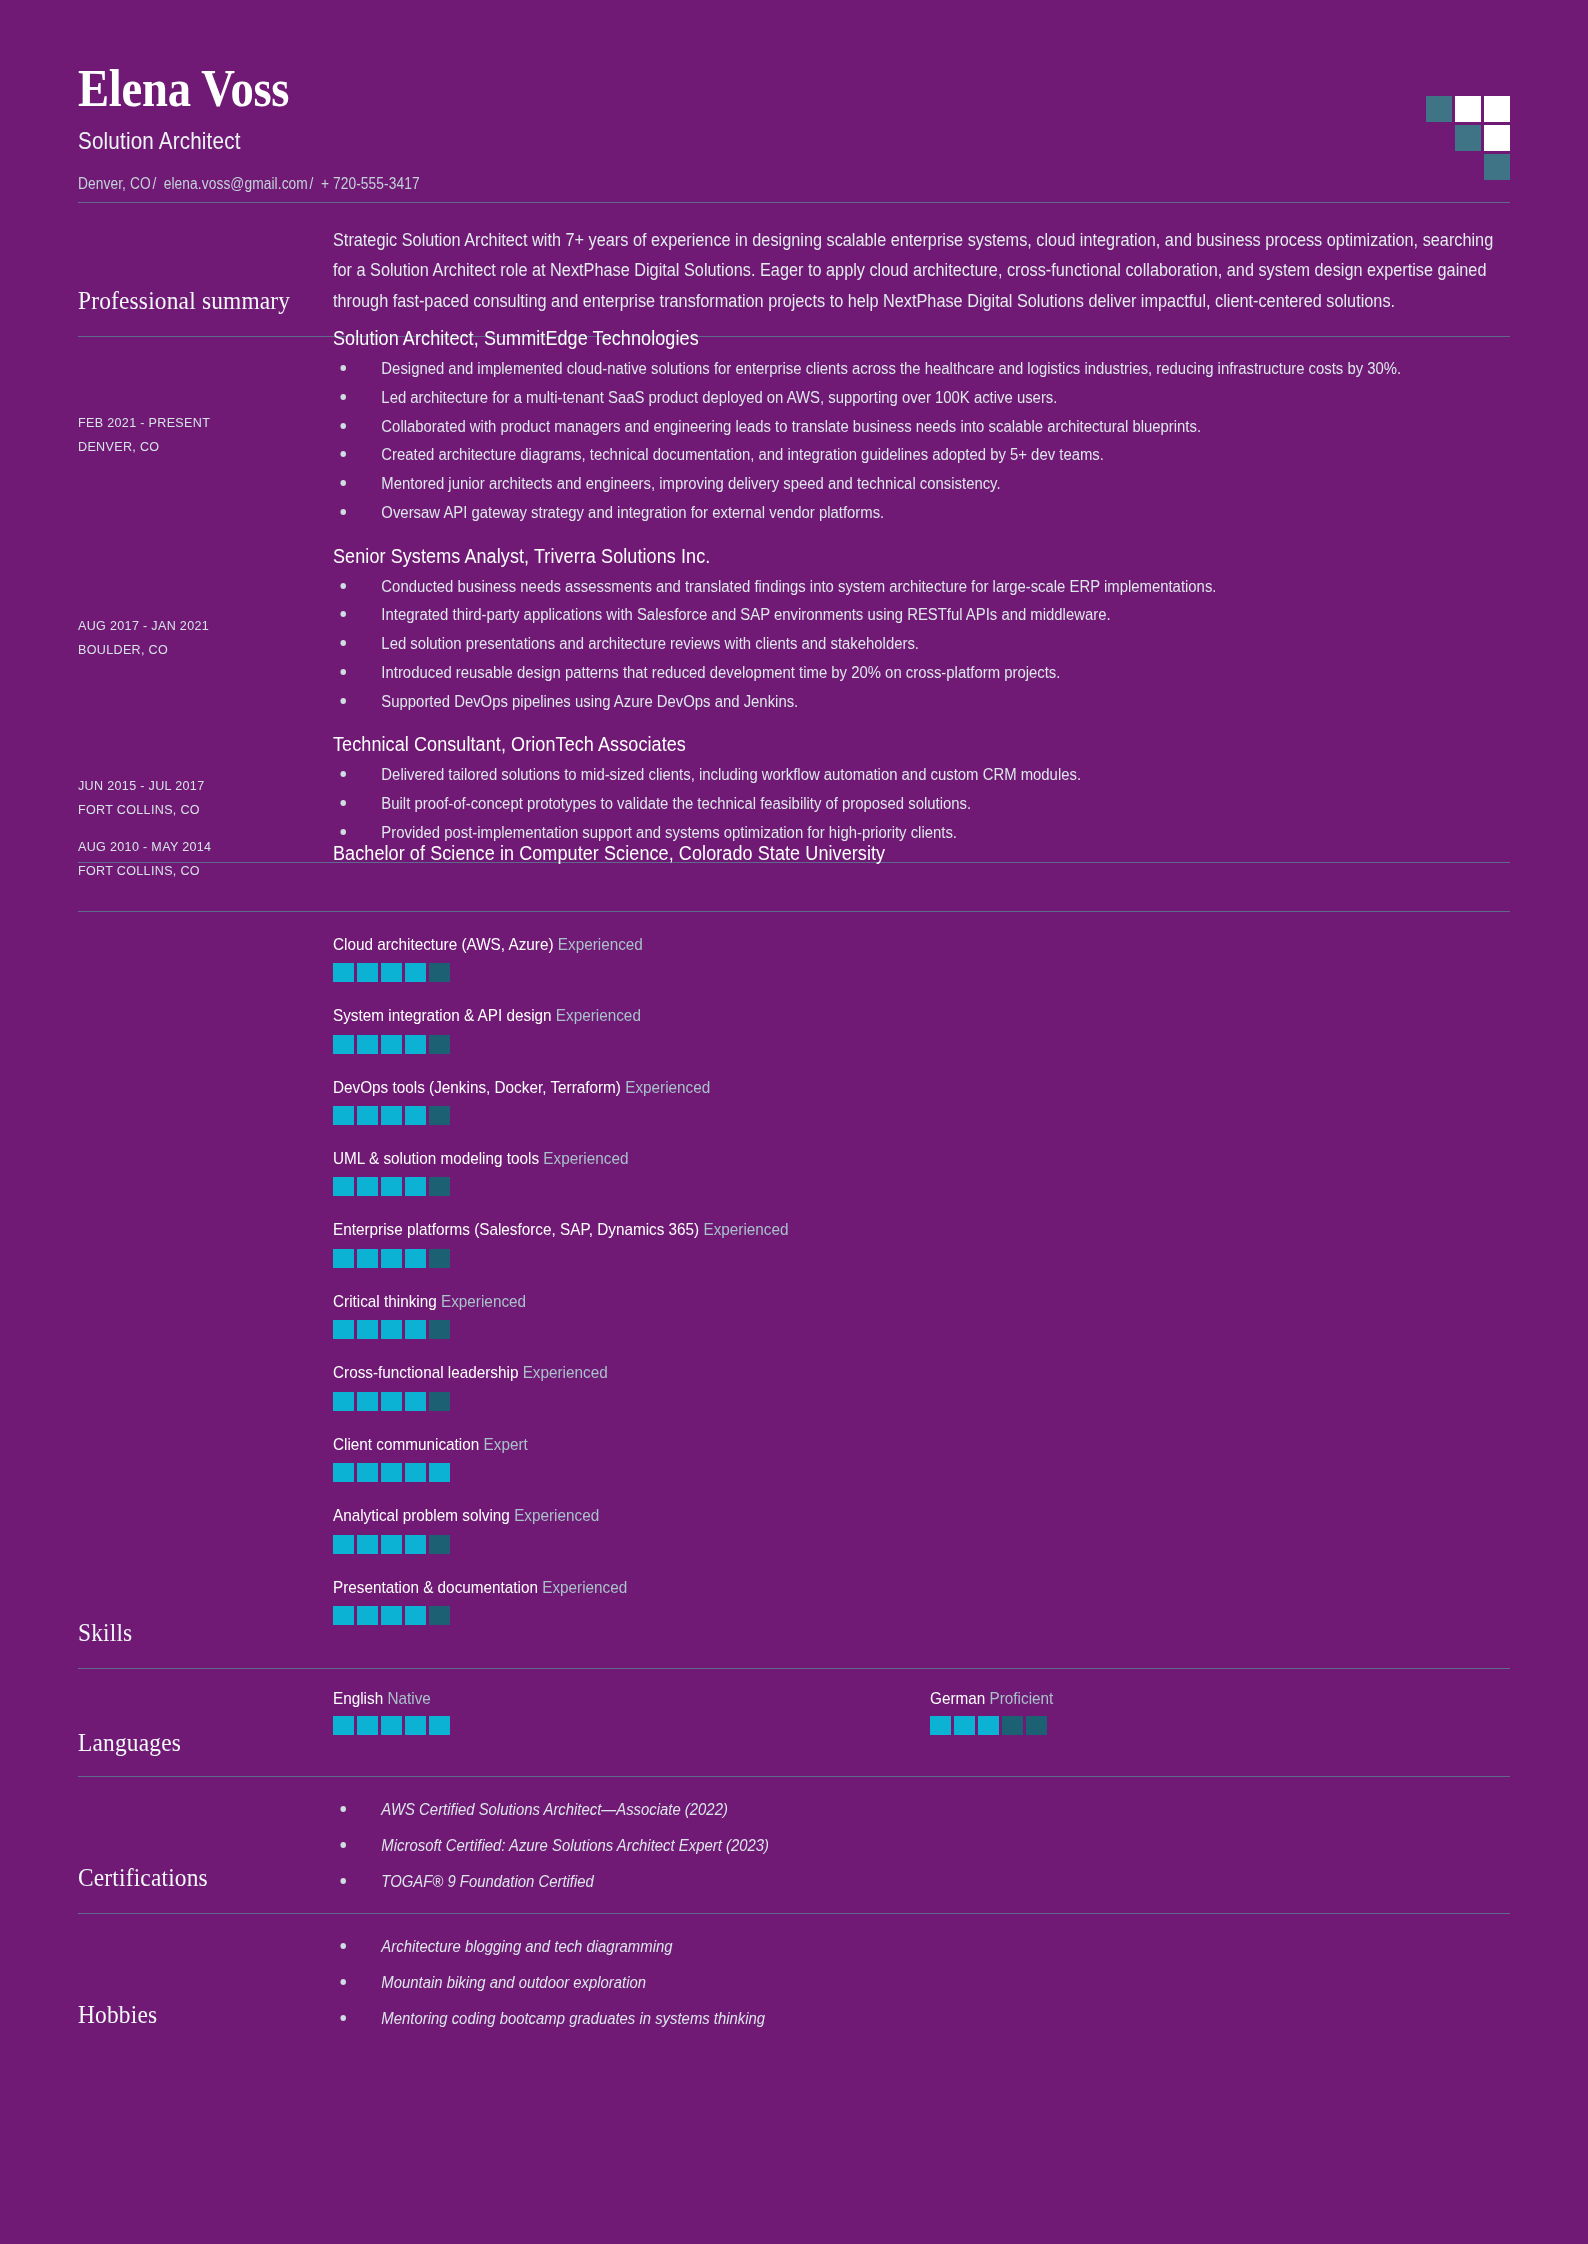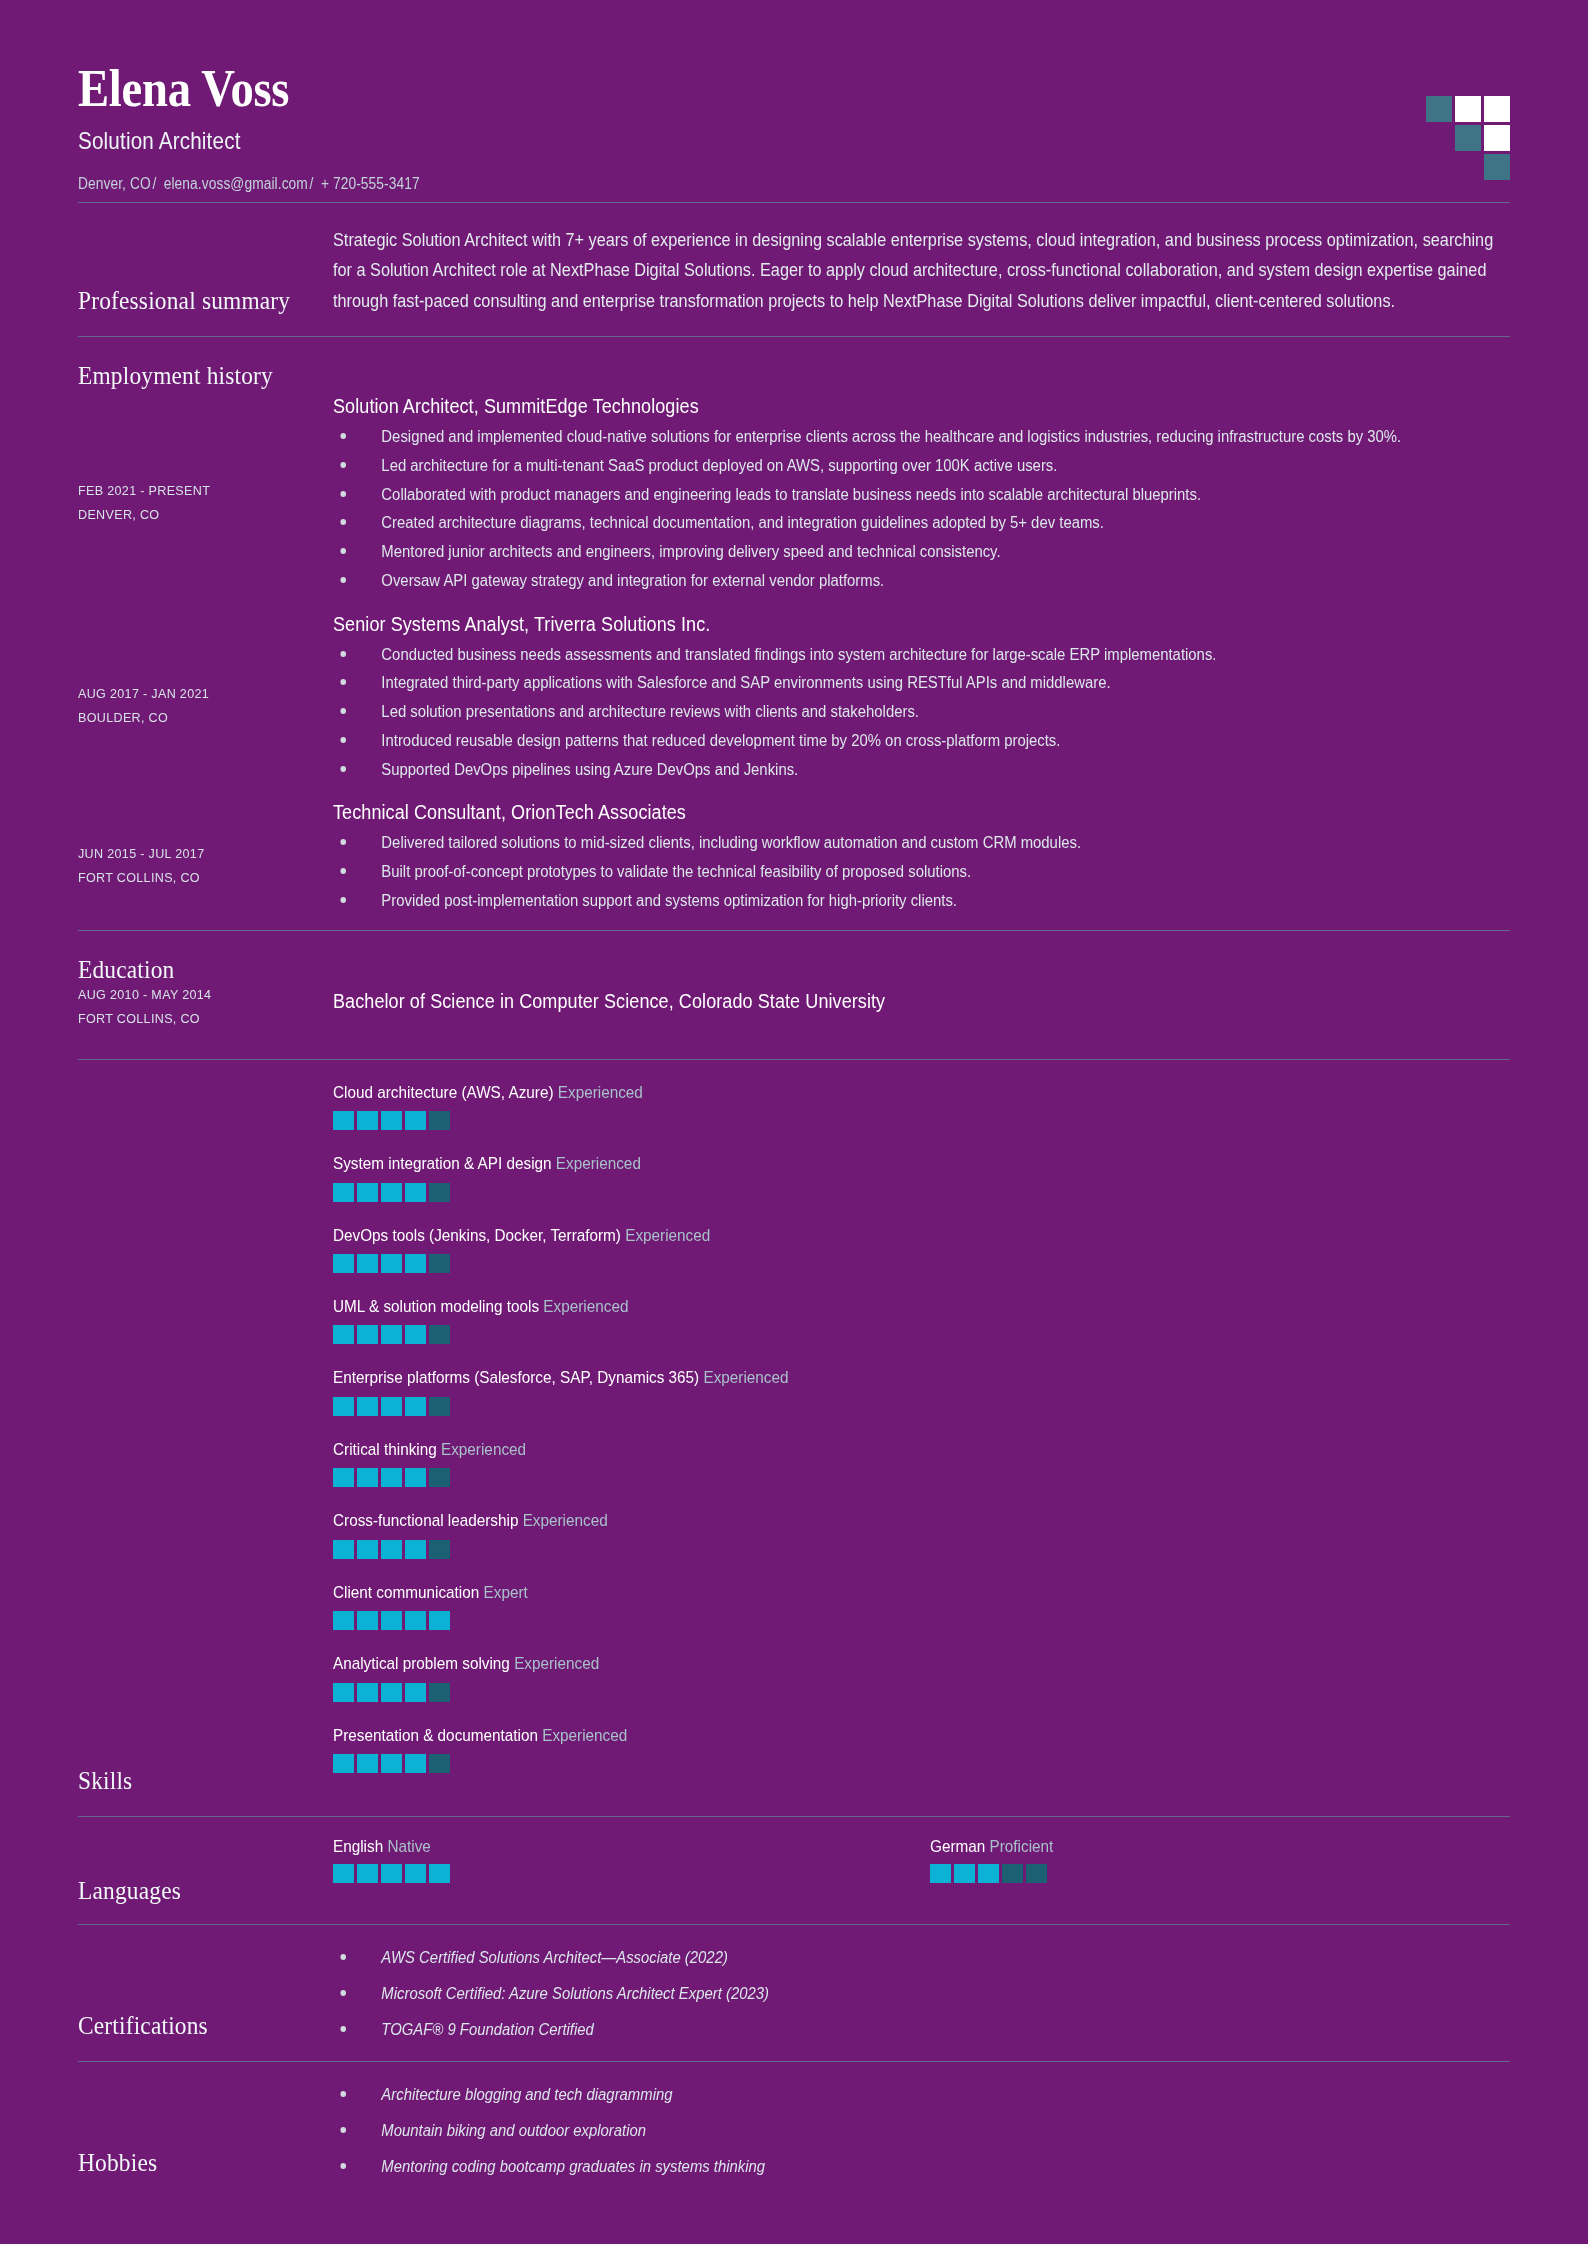--- a/index.html
+++ b/index.html
@@ -258,24 +258,20 @@
 
   <div class="section">
     <div class="sec-label">Professional summary</div>
     <div class="sec-body">
       <div class="summary-text">Strategic Solution Architect with 7+ years of experience in designing scalable enterprise systems, cloud integration, and business process optimization, searching for a Solution Architect role at NextPhase Digital Solutions. Eager to apply cloud architecture, cross-functional collaboration, and system design expertise gained through fast-paced consulting and enterprise transformation projects to help NextPhase Digital Solutions deliver impactful, client-centered solutions.</div>
     </div>
   </div>
 
   <div class="divider"></div>
 
-  <div class="section sec-emp">
-    <div class="sec-label">Employment history</div>
-    <div class="sec-body"></div>
-  </div>
   <div id="employment-rows" style="margin-top:-12px;">
       <div class="entry">
         <div class="entry-meta">
           <div class="entry-date">FEB 2021 - PRESENT</div>
           <div class="entry-loc">DENVER, CO</div>
         </div>
         <div class="entry-main">
           <div class="entry-title">Solution Architect, SummitEdge Technologies</div>
           <ul class="bullets">
             <li><span class="dot"></span><span>Designed and implemented cloud-native solutions for enterprise clients across the healthcare and logistics industries, reducing infrastructure costs by 30%.</span></li>
@@ -314,24 +310,20 @@
             <li><span class="dot"></span><span>Delivered tailored solutions to mid-sized clients, including workflow automation and custom CRM modules.</span></li>
             <li><span class="dot"></span><span>Built proof-of-concept prototypes to validate the technical feasibility of proposed solutions.</span></li>
             <li><span class="dot"></span><span>Provided post-implementation support and systems optimization for high-priority clients.</span></li>
           </ul>
         </div>
       </div>
     </div>
 
   <div class="divider"></div>
 
-  <div class="section sec-edu">
-    <div class="sec-label">Education</div>
-    <div class="sec-body"></div>
-  </div>
   <div id="education-rows" style="margin-top:-34px; padding-bottom:24px;">
       <div class="entry">
         <div class="entry-meta">
           <div class="entry-date">AUG 2010 - MAY 2014</div>
           <div class="entry-loc">FORT COLLINS, CO</div>
         </div>
         <div class="entry-main">
           <div class="entry-title">Bachelor of Science in Computer Science, Colorado State University</div>
         </div>
       </div>

